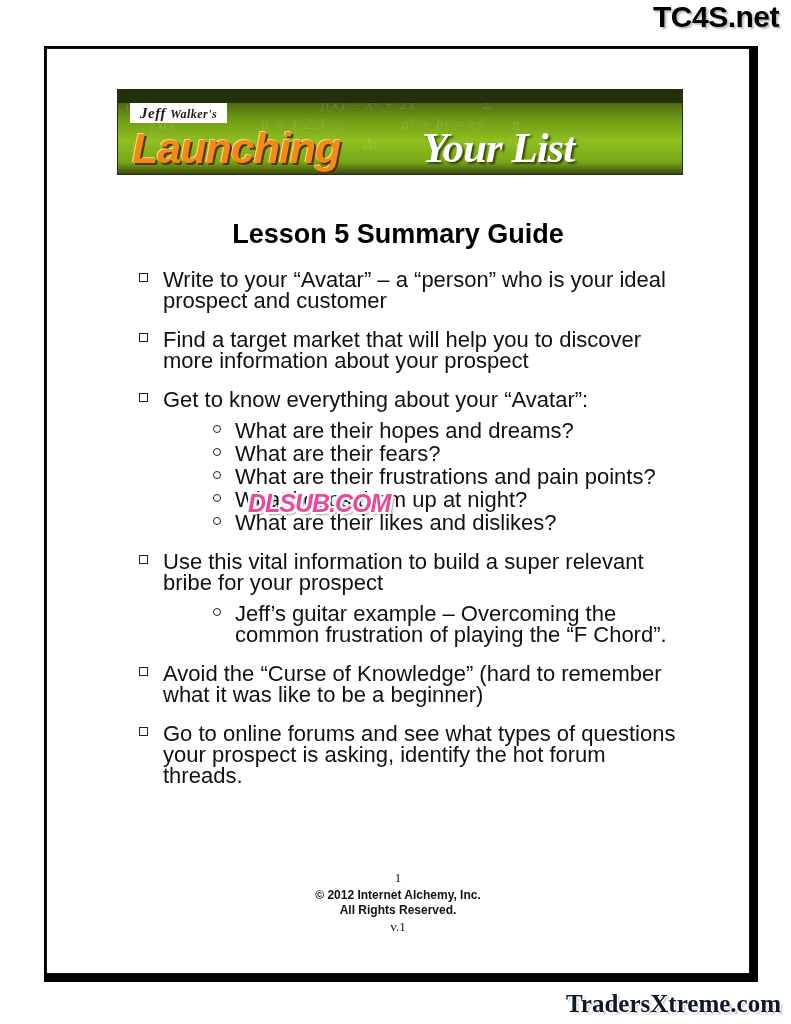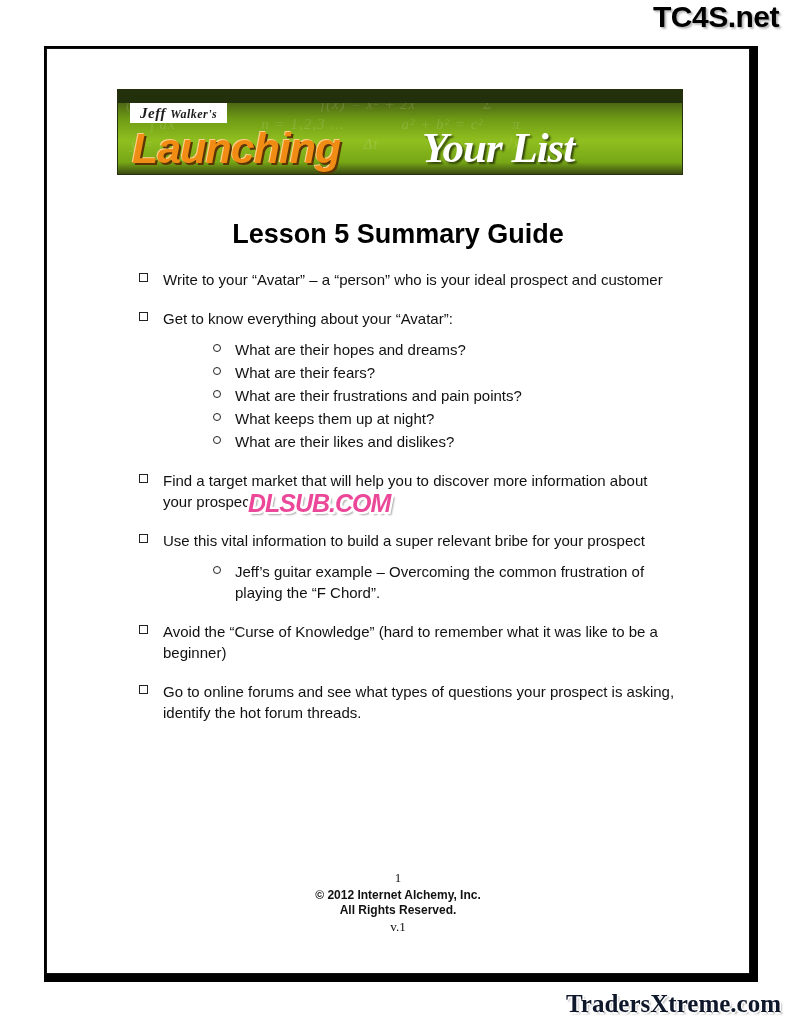--- a/index.html
+++ b/index.html
@@ -137,21 +137,21 @@
     font-weight: bold;
     font-size: 27px;
     color: #000;
   }
 
   .content {
     position: absolute;
     left: 90px;
     top: 220px;
     width: 540px;
-    font-size: 15px;
+    font-size: 22px;
     line-height: 21px;
     color: #111;
   }
 
   .bullet-item {
     position: relative;
     padding-left: 26px;
     margin-bottom: 18px;
   }
   .bullet-item .sq {
@@ -268,20 +268,25 @@
 
   <div class="content">
 
     <div class="bullet-item">
       <span class="sq"></span>
       <span>Write to your “Avatar” – a “person” who is your ideal prospect and customer</span>
     </div>
 
     <div class="bullet-item">
       <span class="sq"></span>
+      <span>Find a target market that will help you to discover more information about your prospect</span>
+    </div>
+
+    <div class="bullet-item">
+      <span class="sq"></span>
       <span>Get to know everything about your “Avatar”:</span>
       <div class="sub-list">
         <div class="sub-item">
           <span class="circ"></span>
           <span>What are their hopes and dreams?</span>
         </div>
         <div class="sub-item">
           <span class="circ"></span>
           <span>What are their fears?</span>
         </div>
@@ -291,25 +296,20 @@
         </div>
         <div class="sub-item">
           <span class="circ"></span>
           <span>What keeps them up at night?</span>
         </div>
         <div class="sub-item">
           <span class="circ"></span>
           <span>What are their likes and dislikes?</span>
         </div>
       </div>
-    </div>
-
-    <div class="bullet-item">
-      <span class="sq"></span>
-      <span>Find a target market that will help you to discover more information about your prospect</span>
     </div>
 
     <div class="bullet-item">
       <span class="sq"></span>
       <span>Use this vital information to build a super relevant bribe for your prospect</span>
       <div class="sub-list">
         <div class="sub-item">
           <span class="circ"></span>
           <span>Jeff’s guitar example – Overcoming the common frustration of playing the “F Chord”.</span>
         </div>

